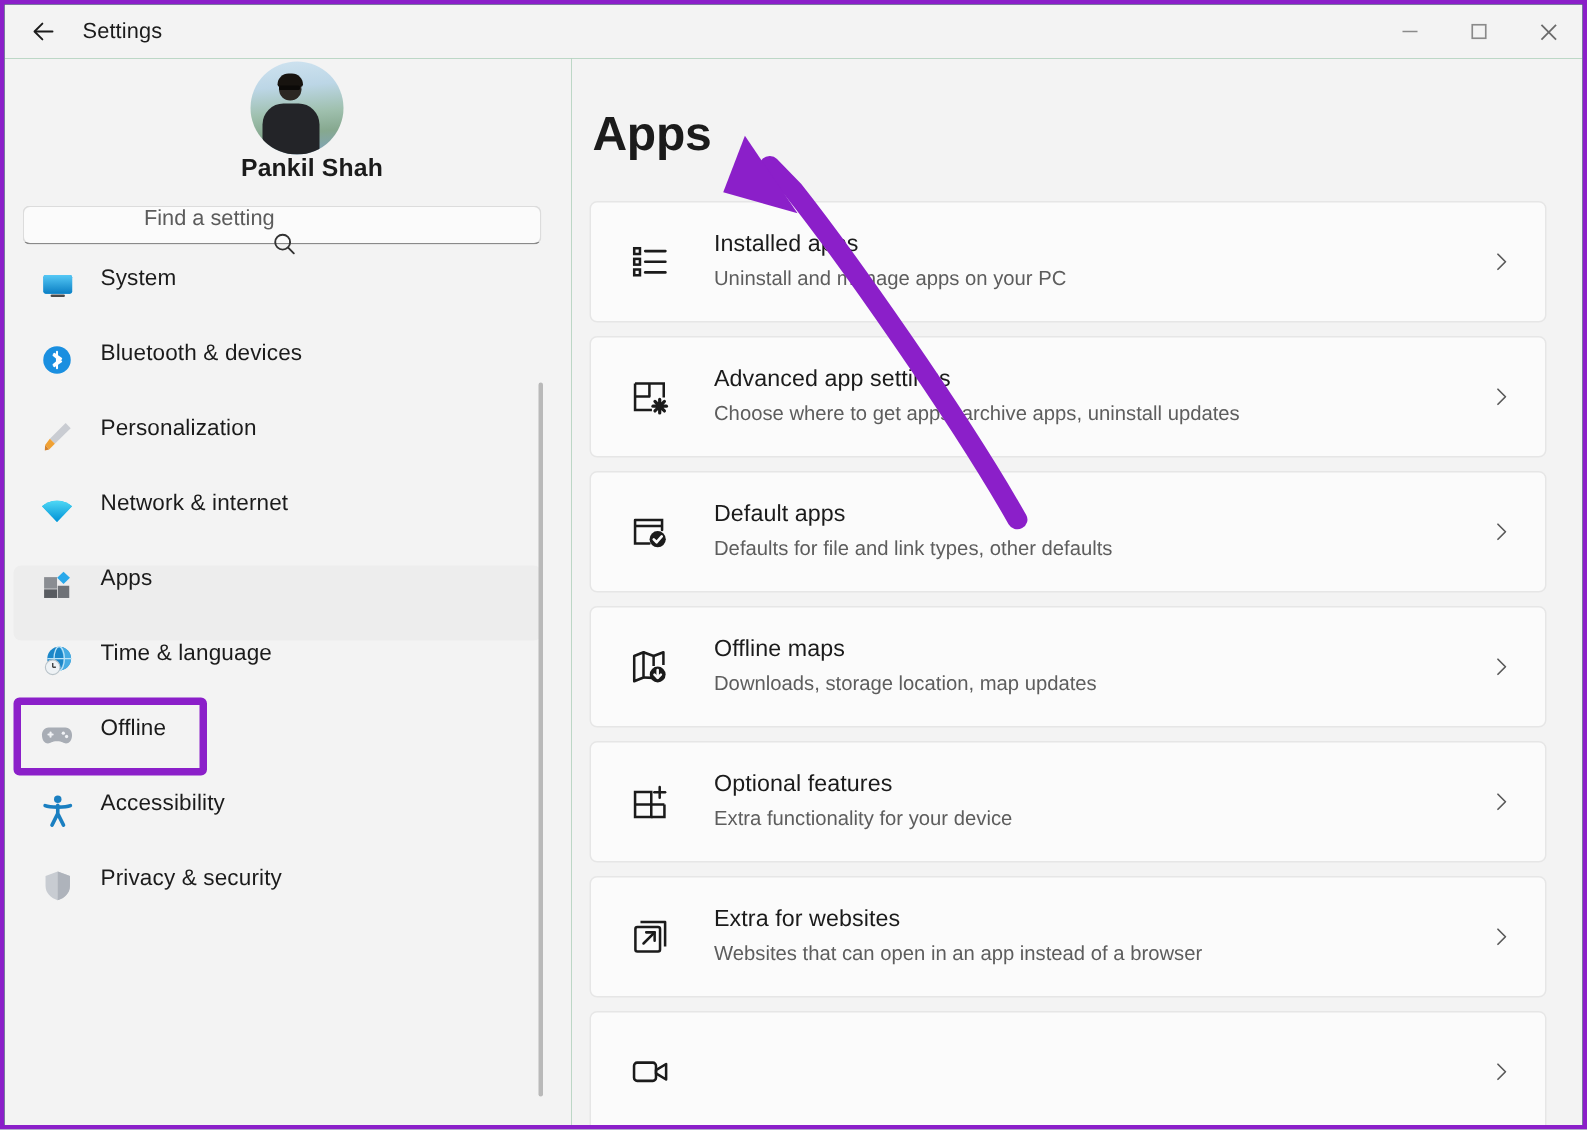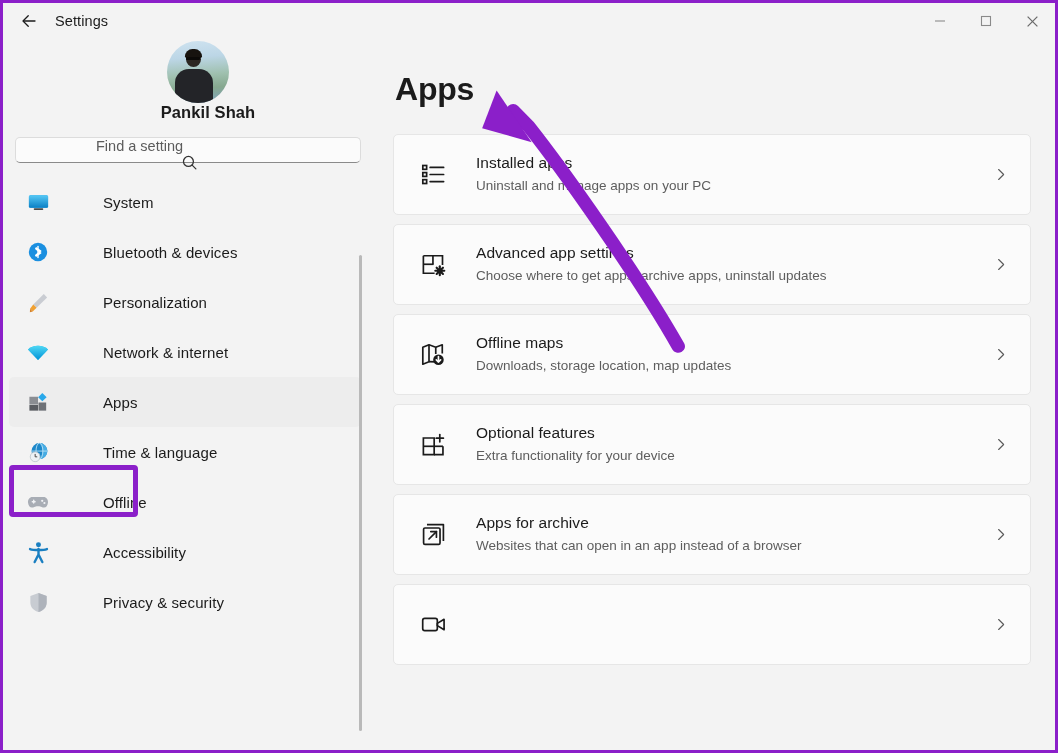--- a/index.html
+++ b/index.html
@@ -150,28 +150,26 @@
   .search-icon { color: #333; display:flex; align-items:center; }
 
   .nav {
     margin-top: 14px;
     position: relative;
     height: 470px;
     overflow: hidden;
   }
   .nav-item {
     display: flex;
-    align-items: center;
     height: 50px;
     margin: 0 20px 0 6px;
     padding-left: 16px;
     border-radius: 5px;
     cursor: pointer;
     position: relative;
-    gap: 36px;
   }
   .nav-item.selected { background: #ededed; }
   .nav-ico {
     width: 26px; height: 26px;
     flex: 0 0 26px;
     display: flex; align-items: center; justify-content: center;
     margin-right: 16px;
   }
   .nav-label {
     font-size: 15px;
@@ -503,20 +501,39 @@
             <div class="card-title">Advanced app settings</div>
             <div class="card-sub">Choose where to get apps, archive apps, uninstall updates</div>
           </div>
           <span class="chevron">
             <svg width="15" height="15" viewBox="0 0 24 24" fill="none" stroke="#5a5a5a" stroke-width="1.8" stroke-linecap="round" stroke-linejoin="round">
               <polyline points="9,4 17,12 9,20"></polyline>
             </svg>
           </span>
         </div>
 
+        <div class="card">
+          <span class="card-ico">
+            <svg width="27" height="27" viewBox="0 0 24 24" fill="none" stroke="#1b1b1b" stroke-width="1.5">
+              <path d="M3 5 H19 V11 M3 5 V19 H11.5" stroke-linecap="round"></path>
+              <line x1="3" y1="8.6" x2="19" y2="8.6"></line>
+              <circle cx="16.4" cy="16.4" r="4.8" fill="#1b1b1b" stroke="none"></circle>
+              <polyline points="14.1,16.5 15.8,18.2 18.8,14.8" stroke="#fbfbfb" stroke-width="1.6" stroke-linecap="round" stroke-linejoin="round" fill="none"></polyline>
+            </svg>
+          </span>
+          <div class="card-text">
+            <div class="card-title">Default apps</div>
+            <div class="card-sub">Defaults for file and link types, other defaults</div>
+          </div>
+          <span class="chevron">
+            <svg width="15" height="15" viewBox="0 0 24 24" fill="none" stroke="#5a5a5a" stroke-width="1.8" stroke-linecap="round" stroke-linejoin="round">
+              <polyline points="9,4 17,12 9,20"></polyline>
+            </svg>
+          </span>
+        </div>
 
         <div class="card">
           <span class="card-ico">
             <svg width="27" height="27" viewBox="0 0 24 24" fill="none" stroke="#1b1b1b" stroke-width="1.5">
               <path d="M2.5 5.6 L8 3.4 V18.4 L2.5 20.6 Z" stroke-linejoin="round"></path>
               <path d="M8 3.4 L14 5.6 V11.5 M14 18.6 L8 18.4" stroke-linejoin="round"></path>
               <path d="M14 5.6 L19.8 3.4 V11" stroke-linejoin="round"></path>
               <circle cx="16.4" cy="16.6" r="4.7" fill="#1b1b1b" stroke="none"></circle>
               <g stroke="#fbfbfb" stroke-width="1.5" stroke-linecap="round" stroke-linejoin="round" fill="none">
                 <line x1="16.4" y1="13.9" x2="16.4" y2="18.4"></line>
@@ -564,21 +581,21 @@
             <svg width="27" height="27" viewBox="0 0 24 24" fill="none" stroke="#1b1b1b" stroke-width="1.5">
               <path d="M6.2 3.2 H20.8 V17.8" stroke-linejoin="round"></path>
               <rect x="3.2" y="6.2" width="14.6" height="14.6" rx="1.2"></rect>
               <g stroke-linecap="round" stroke-linejoin="round">
                 <line x1="8" y1="16" x2="14.6" y2="9.4"></line>
                 <polyline points="9.6,9.4 14.6,9.4 14.6,14.4"></polyline>
               </g>
             </svg>
           </span>
           <div class="card-text">
-            <div class="card-title">Apps for archive</div>
+            <div class="card-title">Extra for websites</div>
             <div class="card-sub">Websites that can open in an app instead of a browser</div>
           </div>
           <span class="chevron">
             <svg width="15" height="15" viewBox="0 0 24 24" fill="none" stroke="#5a5a5a" stroke-width="1.8" stroke-linecap="round" stroke-linejoin="round">
               <polyline points="9,4 17,12 9,20"></polyline>
             </svg>
           </span>
         </div>
 
         <div class="card">

